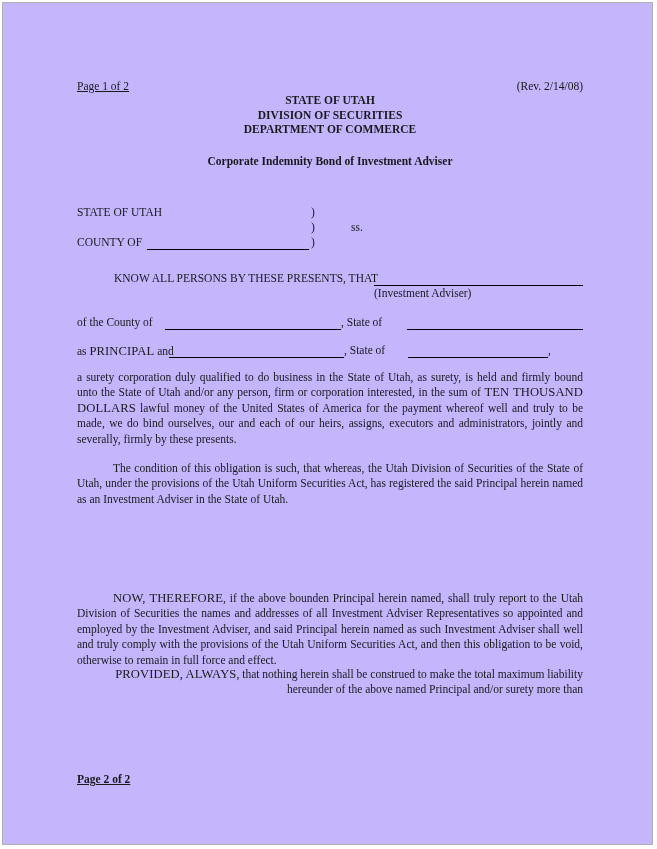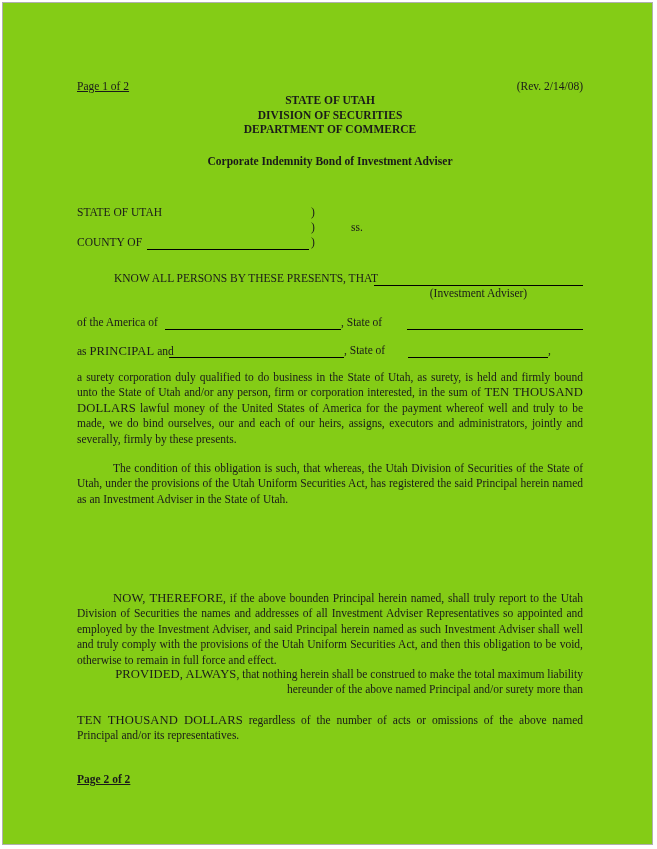--- a/index.html
+++ b/index.html
@@ -16,21 +16,21 @@
 
   
   .page {
     position: absolute;
     left: 2px;
     top: 2px;
     width: 651px;
     height: 843px;
     box-sizing: border-box;
     border: 1px solid #b0b0b0;
-    background: #84cc16;
+    background: #c4b5fd;
     overflow: hidden;
   }
 
   .sheet {
     position: absolute;
     left: 74px;
     top: 0;
     width: 506px;
     height: 100%;
   }
@@ -152,21 +152,20 @@
     top: 0;
     width: 209px;
     height: 13px;
     border-bottom: 1.2px solid #000;
   }
   .know .cap {
     position: absolute;
     left: 297px;
     top: 15px;
     width: 209px;
-    text-align: center;
     font-size: 11.5px;
     white-space: nowrap;
   }
 
   
   .county-row {
     position: absolute;
     left: 0;
     top: 313px;
     width: 506px;
@@ -303,21 +302,21 @@
       <span class="ss">ss.</span>
     </div>
 
     <div class="know">
       <span class="txt">KNOW ALL PERSONS BY THESE PRESENTS, THAT</span>
       <span class="blank"></span>
       <span class="cap">(Investment Adviser)</span>
     </div>
 
     <div class="county-row">
-      <span class="a">of the America of</span>
+      <span class="a">of the County of</span>
       <span class="blank1"></span>
       <span class="b">, State of</span>
       <span class="blank2"></span>
     </div>
 
     <div class="principal-row">
       <span class="a"><span>as </span><span class="sc">PRINCIPAL</span><span> and</span></span>
       <span class="blank1"></span>
       <span class="b">, State of</span>
       <span class="blank2"></span>
@@ -326,18 +325,17 @@
 
     <p class="para p-surety"><span>a surety corporation duly qualified to do business in the State of Utah, as surety, is held and firmly bound unto the State of Utah and/or any person, firm or corporation interested, in the sum of </span><span class="sc">TEN THOUSAND DOLLARS</span><span> lawful money of the United States of America for the payment whereof well and truly to be made, we do bind ourselves, our and each of our heirs, assigns, executors and administrators, jointly and severally, firmly by these presents.</span></p>
 
     <p class="para p-cond"><span class="indent"></span><span>The condition of this obligation is such, that whereas, the Utah Division of Securities of the State of Utah, under the provisions of the Utah Uniform Securities Act, has registered the said Principal herein named as an Investment Adviser in the State of Utah.</span></p>
 
 
     <p class="para p-now"><span class="indent"></span><span class="sc">NOW, THEREFORE</span><span>, if the above bounden Principal herein named, shall truly report to the Utah Division of Securities the names and addresses of all Investment Adviser Representatives so appointed and employed by the Investment Adviser, and said Principal herein named as such Investment Adviser shall well and truly comply with the provisions of the Utah Uniform Securities Act, and then this obligation to be void, otherwise to remain in full force and effect.</span></p>
 
     <p class="para nojust p-provided"><span class="sc">PROVIDED, ALWAYS</span><span>, that nothing herein shall be construed to make the total maximum liability hereunder of the above named Principal and/or surety more than</span></p>
 
-    <p class="para p-ten"><span class="sc">TEN THOUSAND DOLLARS</span><span> regardless of the number of acts or omissions of the above named Principal and/or its representatives.</span></p>
 
     <span class="page-num-bottom">Page 2 of 2</span>
 
   </div>
 </div>
 
 </body></html>

